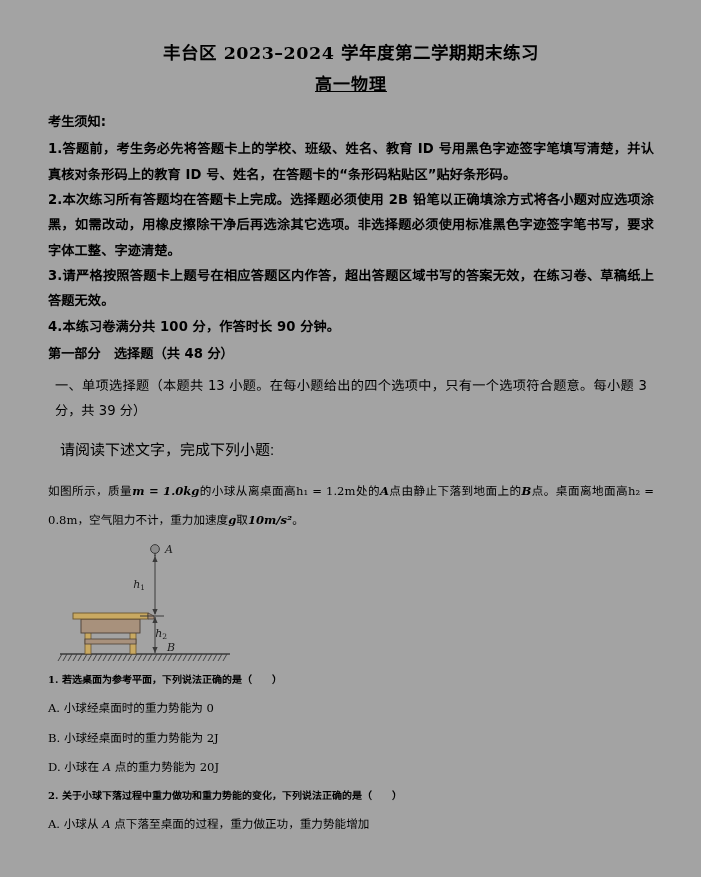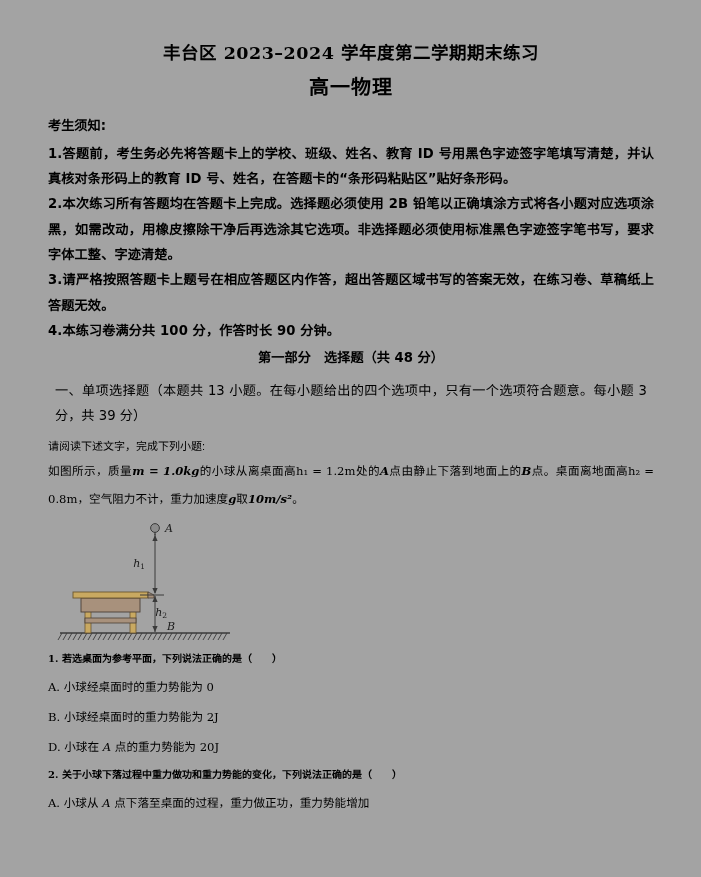--- a/index.html
+++ b/index.html
@@ -37,24 +37,25 @@
     font-weight: bold;
     font-size: 17.5px;
     letter-spacing: 0.5px;
     line-height: 1.5;
     margin: 0 0 6px 0;
   }
   .doc-subtitle {
     text-align: center;
     font-family: "DejaVu Serif", "Liberation Serif", serif;
     font-weight: bold;
-    font-size: 20px;
+    font-size: 17px;
     letter-spacing: 1px;
     line-height: 1.5;
     margin: 0 0 14px 0;
+    text-decoration: underline;
   }
 
   
   .notice-head {
     font-family: "DejaVu Sans", "Liberation Sans", sans-serif;
     font-weight: bold;
     font-size: 13.2px;
     line-height: 1.55;
     margin: 0 0 4px 0;
   }
@@ -64,43 +65,42 @@
     font-size: 13.2px;
     line-height: 1.92;
     margin: 0;
     text-align: justify;
     text-justify: inter-ideograph;
     letter-spacing: 0.1px;
   }
 
   
   .part-header {
-    text-align: center;
     font-family: "DejaVu Sans", "Liberation Sans", sans-serif;
     font-weight: bold;
     font-size: 13.2px;
     line-height: 1.9;
     margin: 2px 0 0 0;
   }
   .section-intro {
     font-family: "DejaVu Sans", "Liberation Sans", sans-serif;
     font-weight: normal;
     font-size: 13.2px;
     line-height: 1.9;
     margin: 7px;
     text-align: justify;
     text-justify: inter-ideograph;
   }
 
   
   .body-line {
     font-family: Liberation Sans, sans-serif;
-    font-size: 11px;
+    font-size: 15px;
     line-height: 2.0;
-    margin: 0;
+    margin: 12px;
     text-align: justify;
     text-justify: inter-ideograph;
   }
   .stem-line {
     font-family: "DejaVu Serif", "Liberation Serif", serif;
     font-size: 11.6px;
     line-height: 2.45;
     margin: 0;
     text-align: justify;
     text-justify: inter-ideograph;

